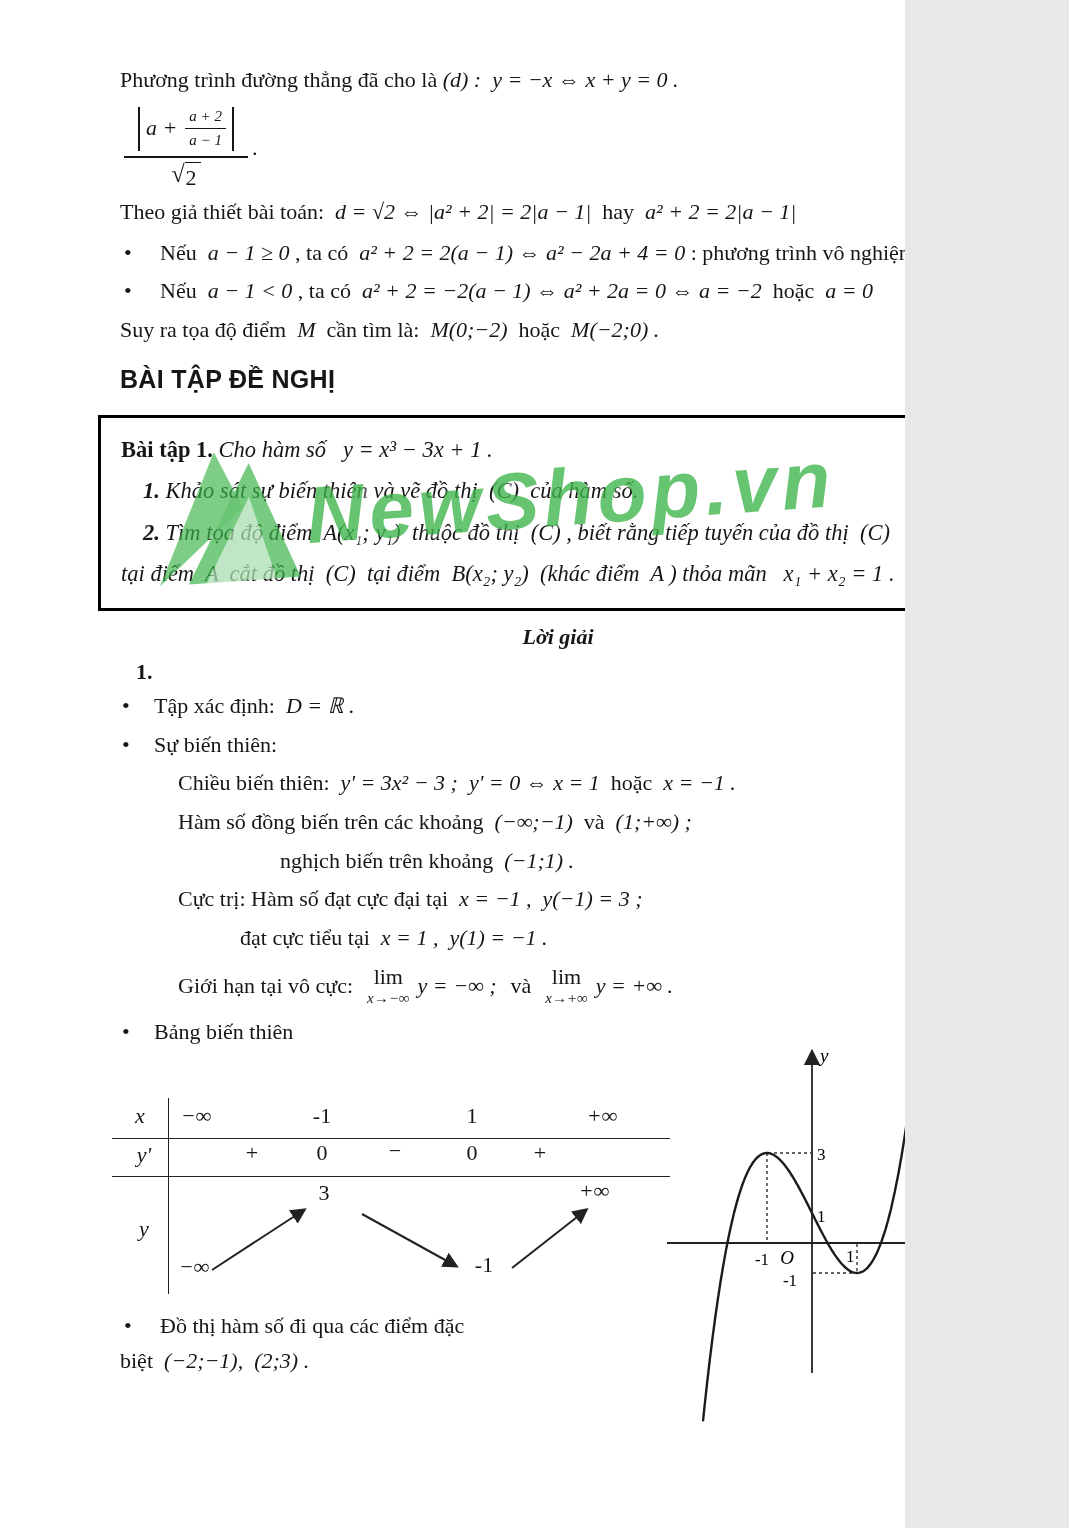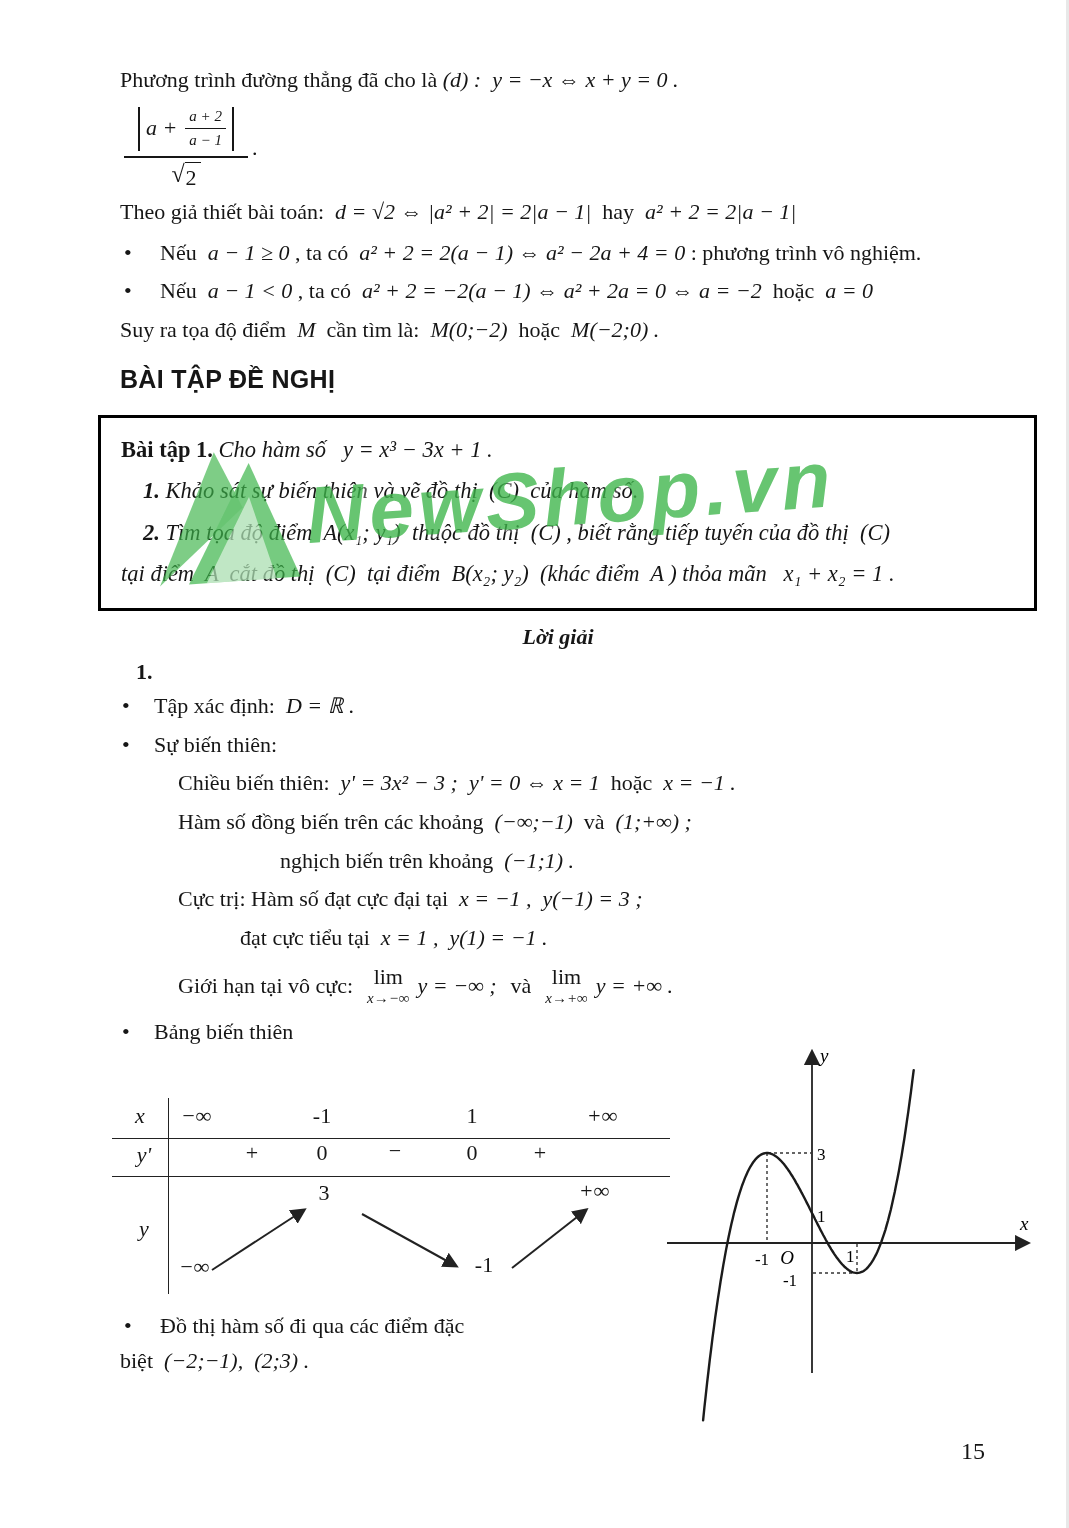--- a/index.html
+++ b/index.html
@@ -1,17 +1,17 @@
 <!DOCTYPE html>
 <html><head>
 <meta charset="utf-8">
 <style>
   html,body{margin:0;padding:0;background:#e8e8e8;}
   .page{
-    position:relative;width:1066px;height:1528px;background:#ffffff;
+    position:relative;width:905px;height:1528px;background:#ffffff;
     font-family:"Liberation Serif","DejaVu Serif",serif;
     color:#161616;overflow:hidden;
   }
   .content{position:absolute;left:120px;top:66px;width:916px;font-size:22px;line-height:1.3;}
   .line{margin:0 0 10px 0;}
   .seg{white-space:pre-wrap;}
   .math{font-style:italic;}
   .bold{font-weight:bold;}
 
   

